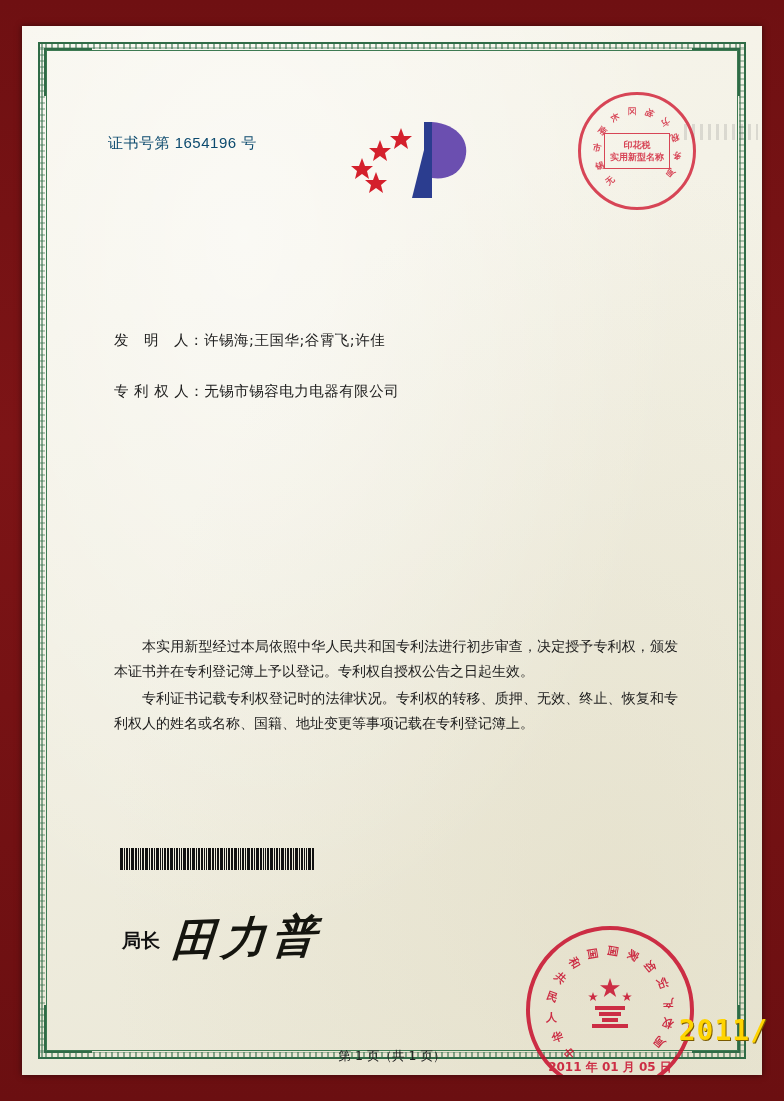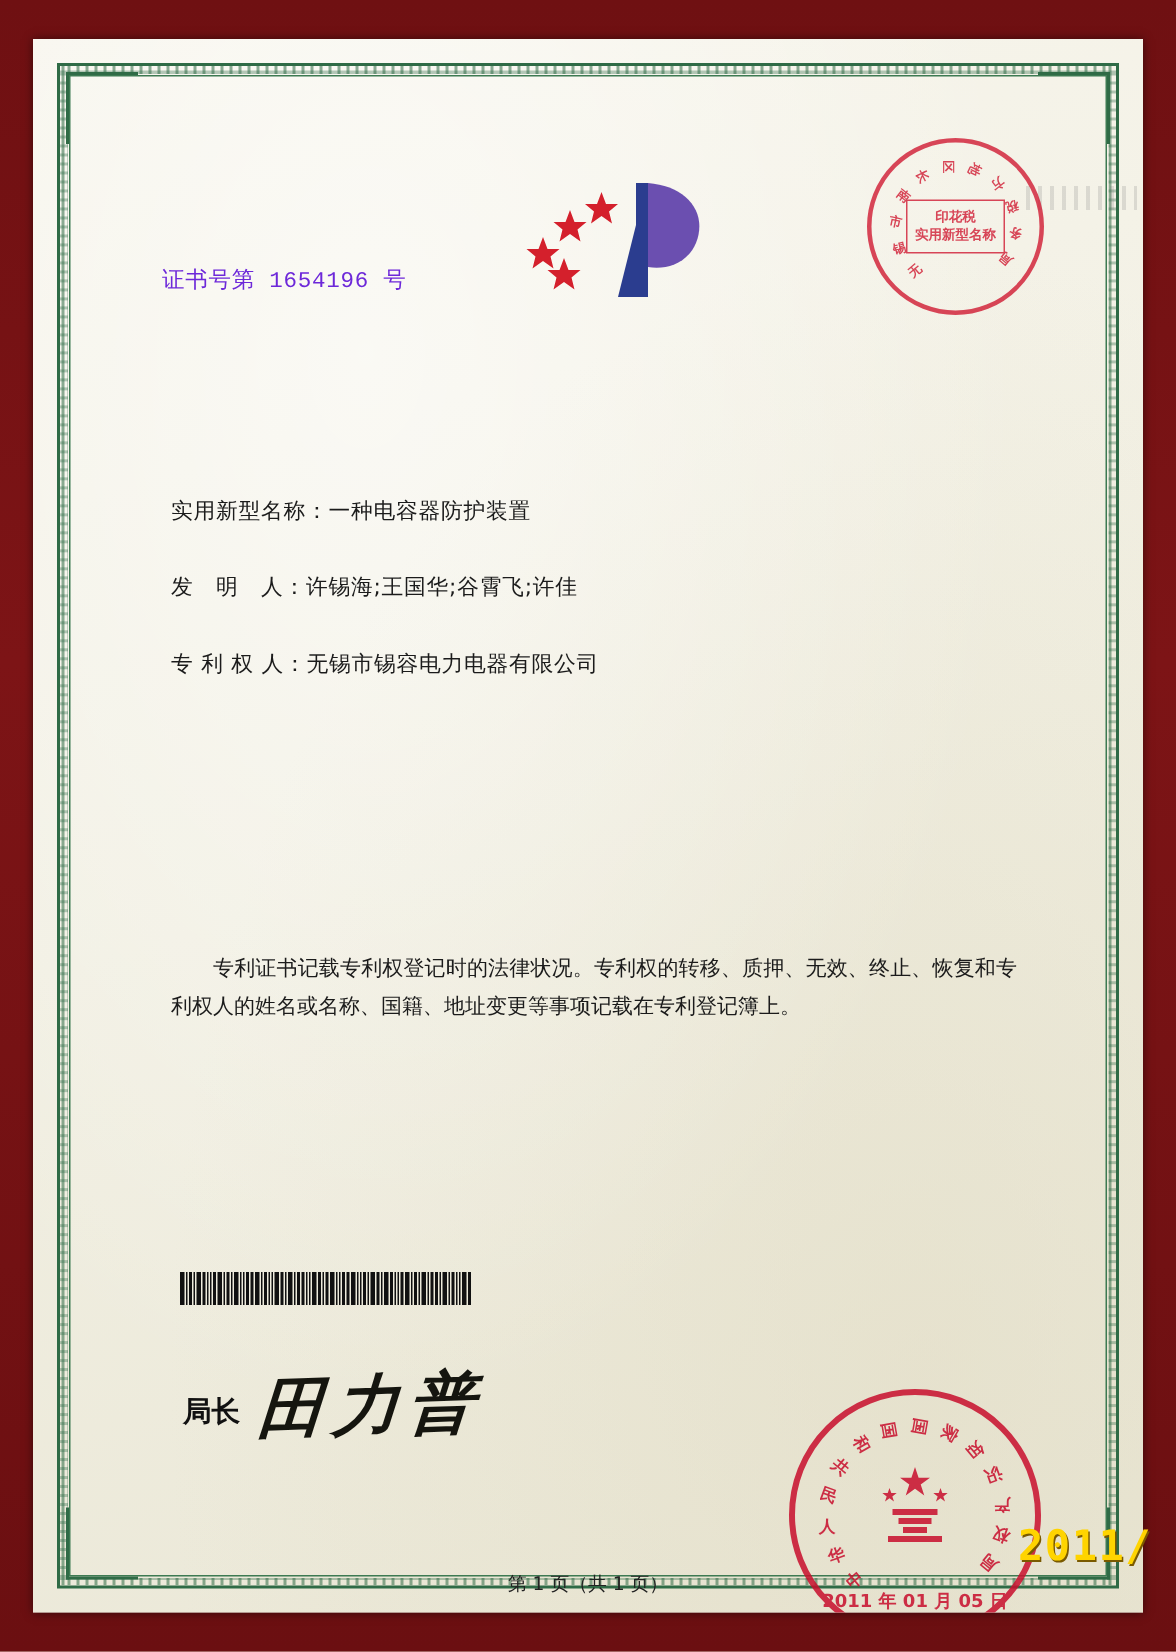--- a/index.html
+++ b/index.html
@@ -81,24 +81,23 @@
     top: 60px;
     right: 56px;
     bottom: 50px;
   }
 
   .cert-no {
     position: absolute;
     left: 30px;
     top: 48px;
     font-size: 15px;
-    color: #6d28d9;
+    color: #0c4a6e;
     letter-spacing: 0.5px;
-    font-family: Liberation Mono, monospace;
-    margin-top: 43px;
+    font-family: Liberation Sans, sans-serif;
   }
 
   
   .emblem {
     position: absolute;
     left: 268px;
     top: 20px;
     width: 150px;
     height: 105px;
   }
@@ -336,31 +335,29 @@
         </g>
         <path d="M78 16 L86 16 L86 92 L78 92 Z" fill="#2b3d8f"></path>
         <path d="M86 16 C 112 18, 126 36, 118 56 C 112 70, 98 74, 86 72 Z" fill="#6b4fb0"></path>
         <path d="M78 92 L66 92 L78 44 Z" fill="#2b3d8f"></path>
       </svg>
     </div>
 
 
     <div class="fields">
       <div class="field">
-        <span class="lbl">实用新型名称：</span><span class="val">一种电容器防护装置</span>
-      </div>
-      <div class="field">
         <span class="lbl">发　明　人：</span><span class="val">许锡海;王国华;谷霄飞;许佳</span>
       </div>
       <div class="field">
         <span class="lbl">专 利 权 人：</span><span class="val">无锡市锡容电力电器有限公司</span>
       </div>
     </div>
 
     <div class="paras">
+      <div class="para">本实用新型经过本局依照中华人民共和国专利法进行初步审查，决定授予专利权，颁发本证书并在专利登记簿上予以登记。专利权自授权公告之日起生效。</div>
       <div class="para">专利证书记载专利权登记时的法律状况。专利权的转移、质押、无效、终止、恢复和专利权人的姓名或名称、国籍、地址变更等事项记载在专利登记簿上。</div>
     </div>
 
     <div class="barcode" id="barcode"><i style="width:3px"></i><i style="width:1px"></i><i style="width:2px"></i><i style="width:1px"></i><i style="width:3px"></i><i style="width:2px"></i><i style="width:1px"></i><i style="width:1px"></i><i style="width:2px"></i><i style="width:3px"></i><i style="width:1px"></i><i style="width:2px"></i><i style="width:1px"></i><i style="width:3px"></i><i style="width:1px"></i><i style="width:1px"></i><i style="width:2px"></i><i style="width:2px"></i><i style="width:3px"></i><i style="width:1px"></i><i style="width:2px"></i><i style="width:1px"></i><i style="width:1px"></i><i style="width:3px"></i><i style="width:2px"></i><i style="width:1px"></i><i style="width:3px"></i><i style="width:1px"></i><i style="width:2px"></i><i style="width:2px"></i><i style="width:1px"></i><i style="width:1px"></i><i style="width:3px"></i><i style="width:2px"></i><i style="width:1px"></i><i style="width:2px"></i><i style="width:3px"></i><i style="width:1px"></i><i style="width:1px"></i><i style="width:2px"></i><i style="width:2px"></i><i style="width:3px"></i><i style="width:1px"></i><i style="width:1px"></i><i style="width:2px"></i><i style="width:1px"></i><i style="width:3px"></i><i style="width:2px"></i><i style="width:1px"></i><i style="width:3px"></i><i style="width:2px"></i><i style="width:1px"></i><i style="width:1px"></i><i style="width:2px"></i><i style="width:3px"></i><i style="width:1px"></i><i style="width:2px"></i><i style="width:1px"></i><i style="width:3px"></i><i style="width:1px"></i><i style="width:2px"></i><i style="width:2px"></i><i style="width:1px"></i><i style="width:3px"></i><i style="width:1px"></i><i style="width:2px"></i><i style="width:1px"></i><i style="width:1px"></i><i style="width:3px"></i><i style="width:2px"></i></div>
 
     <div class="sign-row">
       <div class="sign-label">局长</div>
       <div class="signature">田力普</div>
     </div>
 

